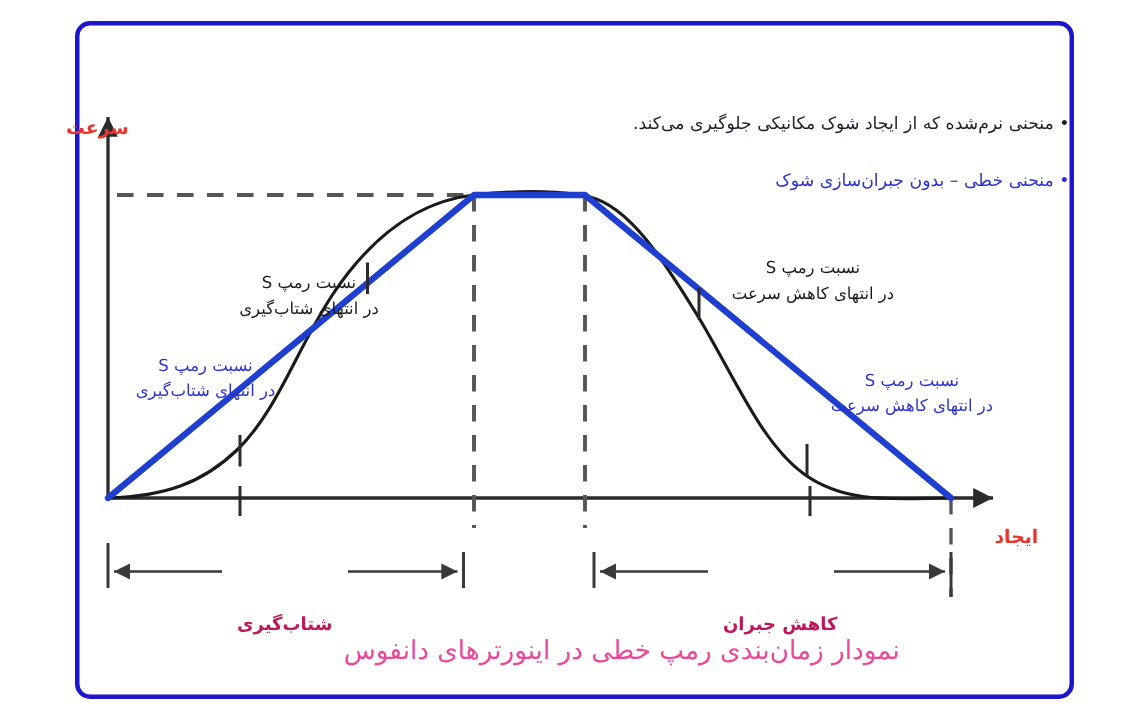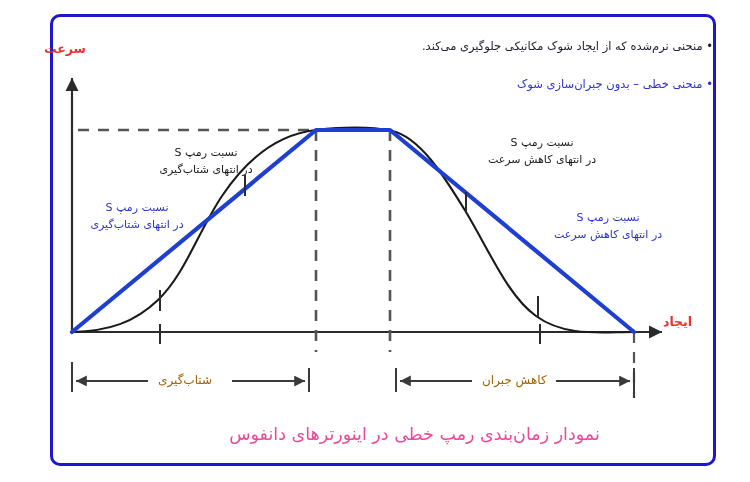--- a/index.html
+++ b/index.html
@@ -20,20 +20,21 @@
   }
   #stage{
     position:absolute;left:0;top:0;
     width:750px;height:482px;
   }
   svg{position:absolute;left:0;top:0;}
   .lbl{
     position:absolute;
     white-space:nowrap;
     line-height:1.15;
+    margin-top:36px;
   }
   .axis-label{
     color:#e8342a;
     font-size:12.5px;
     font-weight:700;
   }
   .legend-line{
     font-size:11.5px;
     white-space:nowrap;
     text-align:right;
@@ -41,23 +42,23 @@
   .legend-dark{color:#1d1d2e;}
   .legend-blue{color:#2b33cc;}
   .ann{
     font-size:11px;
     line-height:1.55;
     text-align:center;
   }
   .ann-dark{color:#1a1a1a;}
   .ann-blue{color:#2b33cc;}
   .span-label{
-    color:#a16207;
+    color:#be185d;
     font-size:12px;
-    font-weight:400;
+    font-weight:700;
   }
   #caption{
     position:absolute;
     left:50px;
     top:424px;
     width:729px;
     text-align:center;
     color:#ec4899;
     font-size:17.5px;
     font-weight:400;

